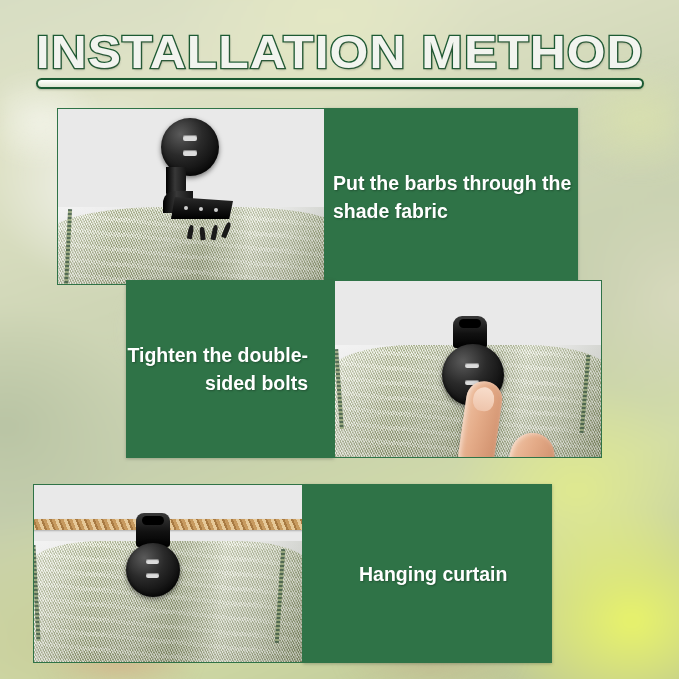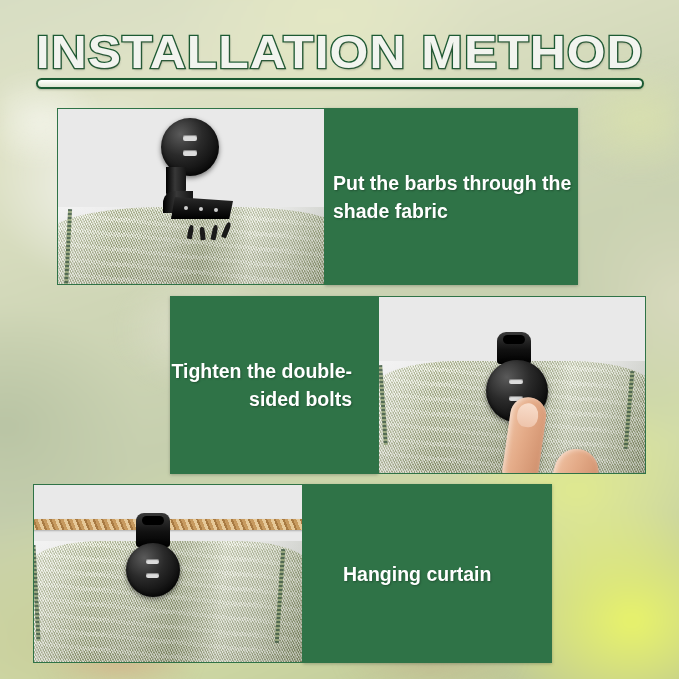--- a/index.html
+++ b/index.html
@@ -77,21 +77,21 @@
     border: 2.5px solid #1c5a33;
     border-radius: 6px;
     background: linear-gradient(180deg, #ffffff 0%, #eef2e6 55%, #dfe6d4 100%);
     box-shadow: 0 1px 2px rgba(70,80,60,.3);
     box-sizing: border-box;
   }
 
   
   .row { position: absolute; display: flex; }
   .row-1 { left: 57px;  top: 108px; width: 521px; height: 177px; }
-  .row-2 { left: 126px; top: 296px; width: 476px; height: 178px; margin-left: 44px; }
+  .row-2 { left: 126px; top: 280px; width: 476px; height: 178px; }
   .row-3 { left: 33px;  top: 484px; width: 519px; height: 179px; }
 
   .photo {
     position: relative;
     overflow: hidden;
     background: #e9e9e9;
     border: 1.5px solid #2f7347;
     box-sizing: border-box;
     flex: 0 0 auto;
   }
@@ -111,21 +111,21 @@
     font-family: "Liberation Sans", sans-serif;
     font-weight: 700;
     font-size: 19.5px;
     line-height: 28px;
     color: #ffffff;
     text-shadow: 1px 1px 2px rgba(0,0,0,.28);
     width: 100%;
   }
   .cap-left  { padding-left: 8px;  text-align: left; }
   .cap-right { padding-right: 26px; text-align: right; }
-  .cap-mid   { padding-left: 40px;  text-align: left; }
+  .cap-mid   { padding-left: 56px;  text-align: left; }
 
   
   .fabric {
     position: absolute;
     background-color: #c3caa0;
     background-image:
       repeating-linear-gradient(62deg, rgba(255,255,255,.55) 0 1px, rgba(90,100,60,.30) 1px 2.2px),
       repeating-linear-gradient(-62deg, rgba(255,255,255,.42) 0 1px, rgba(80,95,55,.26) 1px 2.2px),
       linear-gradient(100deg, #d9dfb8 0%, #c8d0a2 22%, #e2e7c6 40%, #bcc596 62%, #d5dcb4 80%, #aab487 100%);
   }

